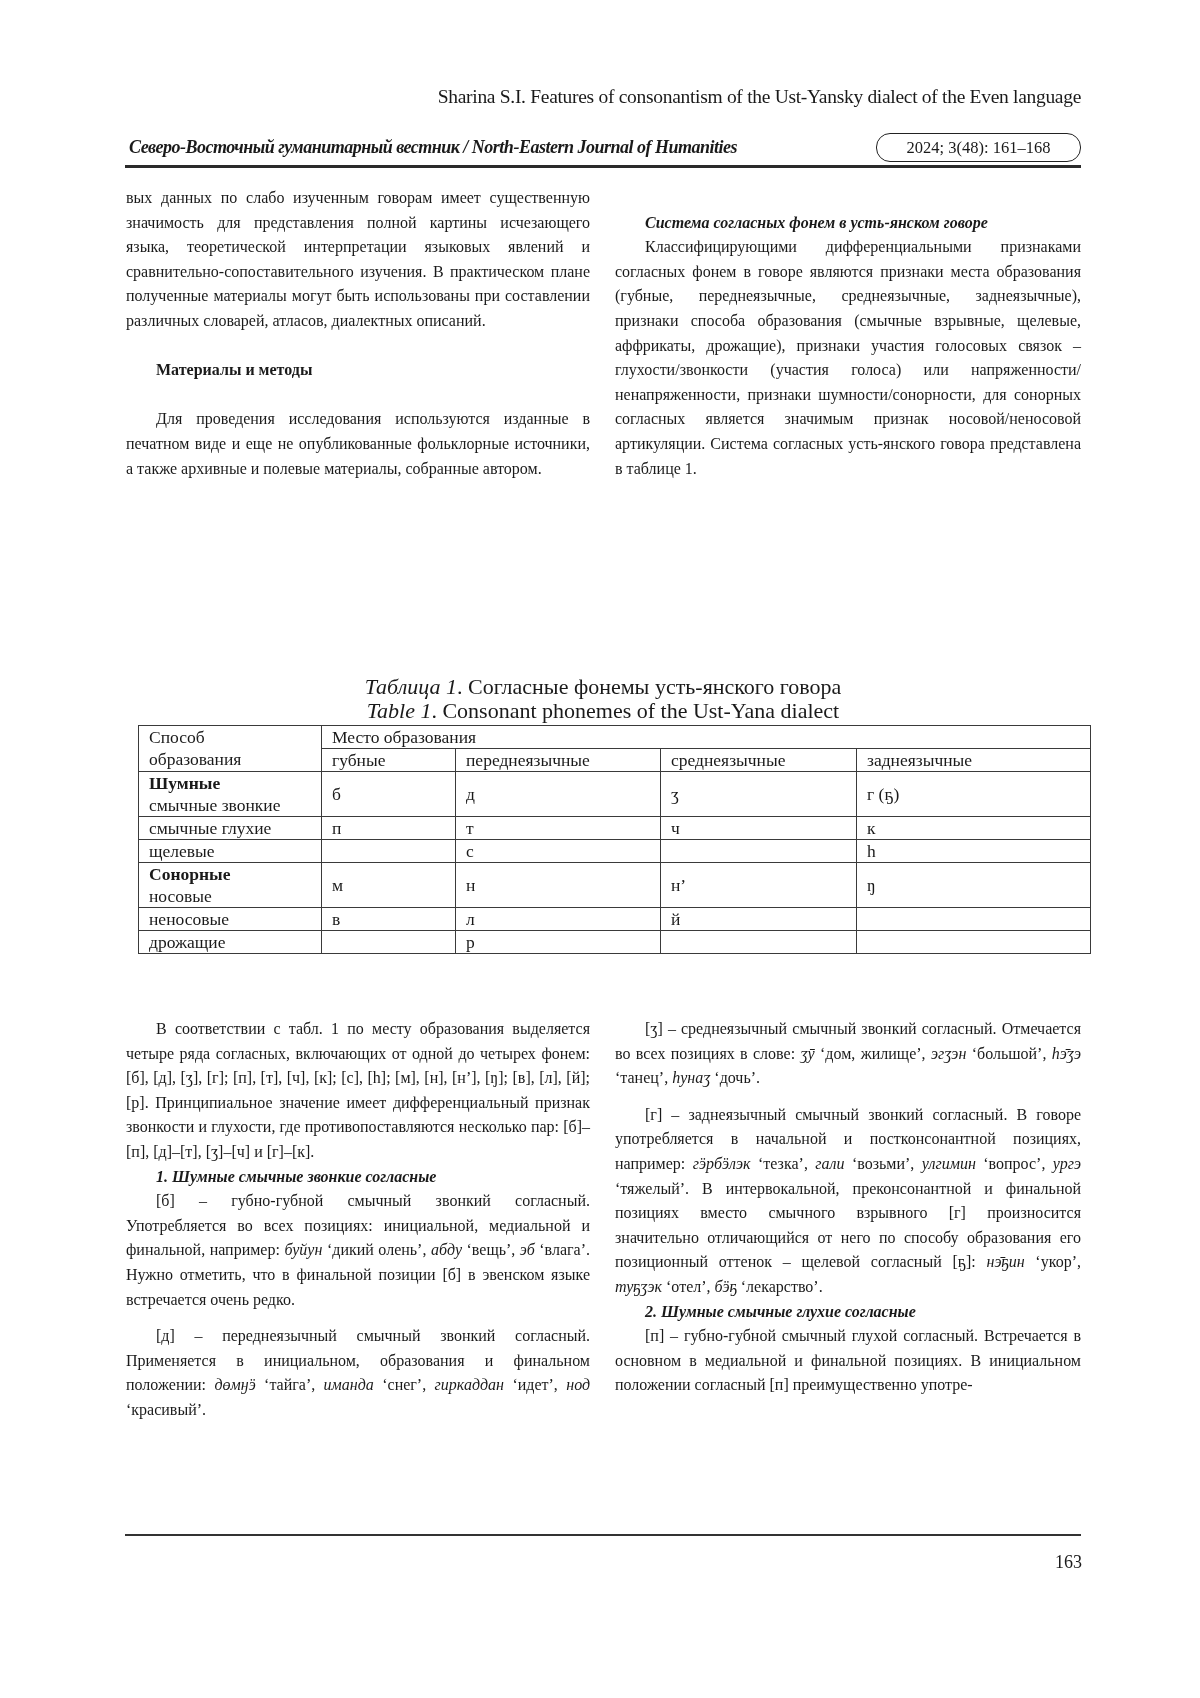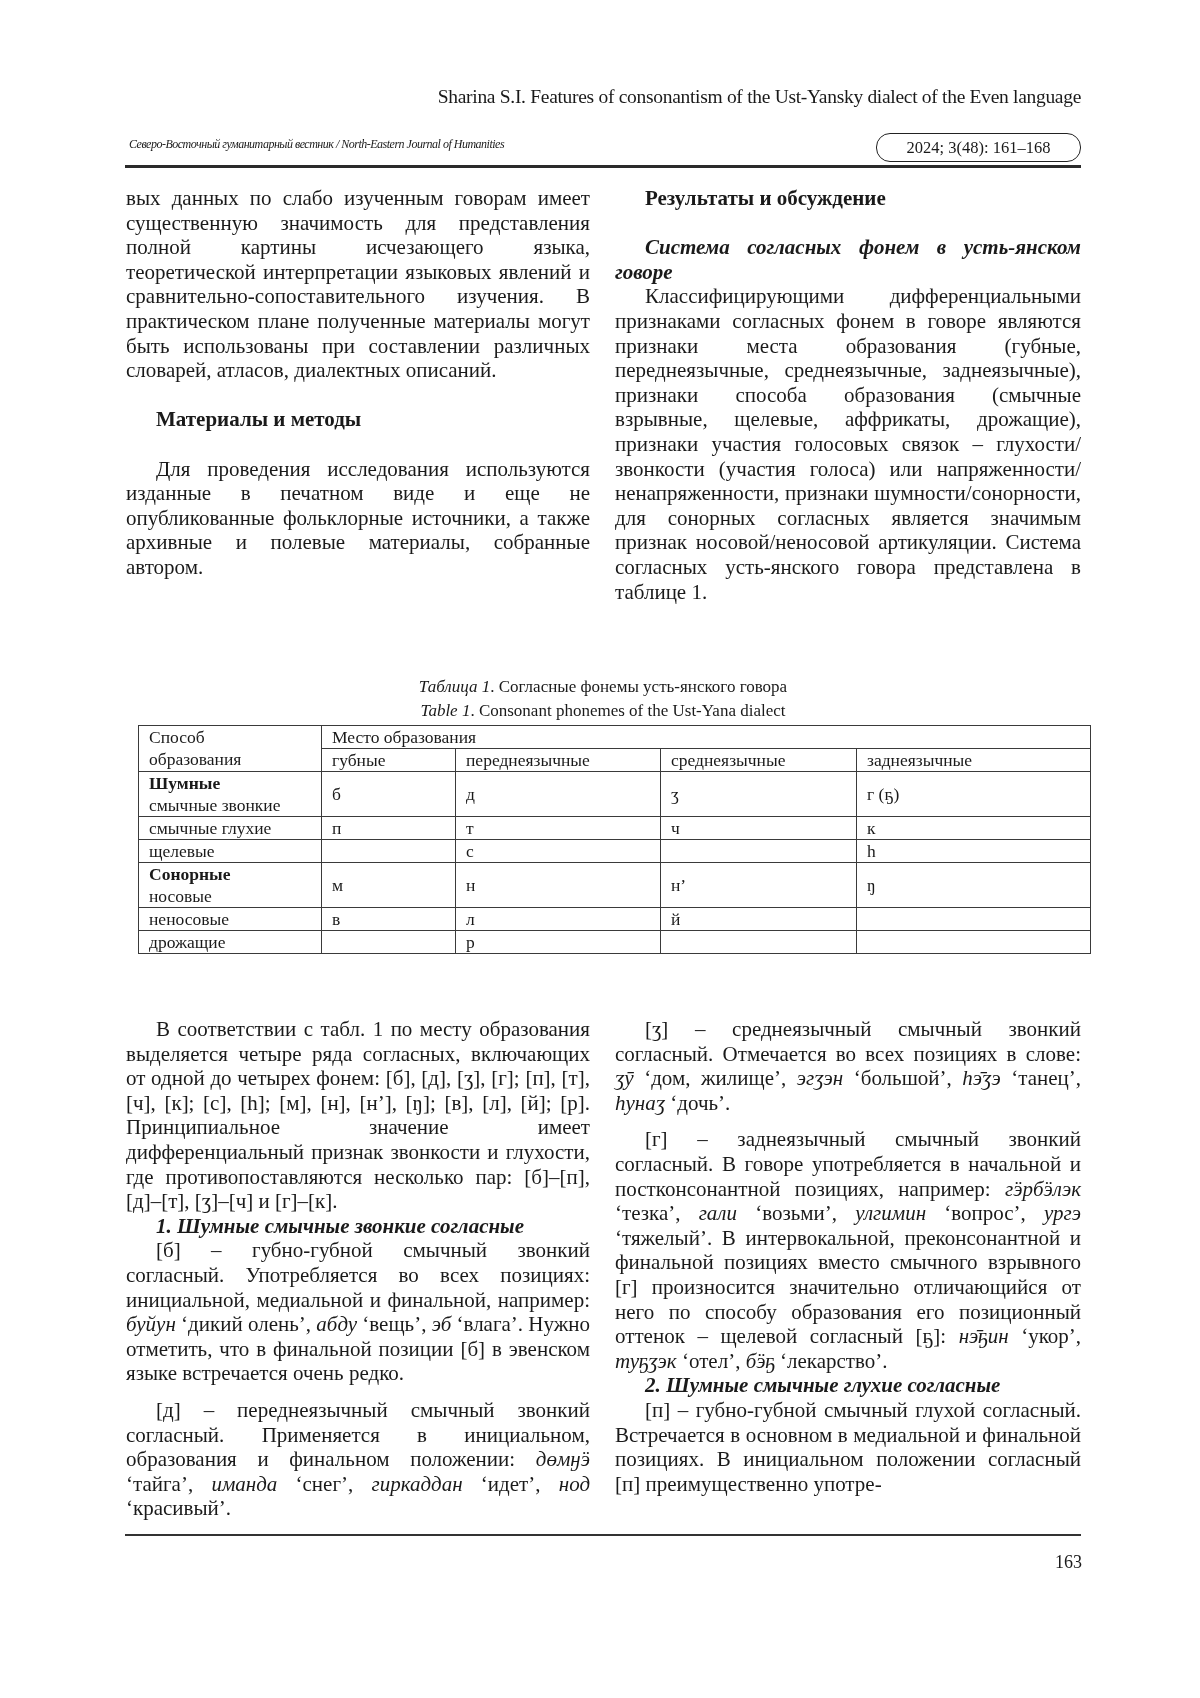--- a/index.html
+++ b/index.html
@@ -1,34 +1,34 @@
 <!DOCTYPE html>
 <html><head>
 <meta charset="utf-8">
 <style>
   html, body { margin: 0; padding: 0; background: #ffffff; }
   body { width: 1200px; height: 1698px; position: relative; overflow: hidden;
          font-family: "Liberation Serif", "DejaVu Serif", serif; color: #1a1a1a; }
   .abs { position: absolute; }
   .running-title { top: 86px; right: 119px; font-size: 19.5px; letter-spacing: -0.3px; white-space: nowrap; }
   .journal-row { top: 133px; left: 125px; width: 956px; height: 30px; }
-  .journal-name { position: absolute; left: 4px; top: 4px; font-size: 12px; font-weight: normal; font-style: italic; letter-spacing: -0.5px; white-space: nowrap; }
+  .journal-name { position: absolute; left: 4px; top: 4px; font-size: 18px; font-weight: bold; font-style: italic; letter-spacing: -0.5px; white-space: nowrap; }
   .issue-badge { position: absolute; right: 0; top: 0; width: 203px; height: 27px; border: 1.3px solid #222; border-radius: 14px;
                  font-size: 16.5px; text-align: center; line-height: 27px; white-space: nowrap; }
   .top-rule { top: 165px; left: 125px; width: 956px; height: 3px; background: #2a2a2a; }
-  .col { font-size: 21px; line-height: 24.6px; text-align: justify; }
+  .col { font-size: 16px; line-height: 24.6px; text-align: justify; }
   .col p { margin: 0; text-indent: 30px; }
   .col p.noindent { text-indent: 0; }
   .col-left { top: 186px; left: 126px; width: 464px; }
   .col-right { top: 186px; left: 615px; width: 466px; }
   .heading { font-weight: bold; text-indent: 30px; margin: 0; }
   .subheading { font-weight: bold; font-style: italic; margin: 0; text-indent: 30px; font-family: Liberation Serif, serif; }
   .gap { height: 24.6px; }
   .gap-half { height: 12px; }
-  .caption { left: 125px; width: 956px; text-align: center; font-size: 17px; line-height: 24px; }
+  .caption { left: 125px; width: 956px; text-align: center; font-size: 22px; line-height: 24px; }
   .caption-1 { top: 675px; }
   .caption-2 { top: 699px; }
   table.phon { position: absolute; top: 725px; left: 138px; width: 953px; border-collapse: collapse;
                font-size: 17.5px; line-height: 22px; }
   table.phon td { border: 1.3px solid #3a3a3a; padding: 0 10px; vertical-align: middle; }
   table.phon td.c { text-align: left; }
   table.phon .b { font-weight: bold; }
   .mid-block { top: 1017px; }
   .footer-rule { top: 1534px; left: 125px; width: 956px; height: 2px; background: #333; }
   .page-number { top: 1552px; right: 118px; font-size: 18px; }
@@ -47,21 +47,20 @@
 
 <div class="abs col col-left">
   <p class="noindent">вых данных по слабо изученным говорам имеет существенную значимость для представления полной картины исчезающего языка, теоретической интерпретации языковых явлений и сравнительно-сопоставительного изучения. В практическом плане полученные материалы могут быть использованы при составлении различных словарей, атласов, диалектных описаний.</p>
   <div class="gap"></div>
   <p class="heading">Материалы и методы</p>
   <div class="gap"></div>
   <p>Для проведения исследования используются изданные в печатном виде и еще не опубликованные фольклорные источники, а также архивные и полевые материалы, собранные автором.</p>
 </div>
 
 <div class="abs col col-right">
-  <p class="heading">Результаты и обсуждение</p>
   <div class="gap"></div>
   <p class="subheading">Система согласных фонем в усть-янском говоре</p>
   <p>Классифицирующими дифференциальными признаками согласных фонем в говоре являются признаки места образования (губные, переднеязычные, среднеязычные, заднеязычные), признаки способа образования (смычные взрывные, щелевые, аффрикаты, дрожащие), признаки участия голосовых связок – глухости/звонкости (участия голоса) или напряженности/ненапряженности, признаки шумности/сонорности, для сонорных согласных является значимым признак носовой/неносовой артикуляции. Система согласных усть-янского говора представлена в таблице 1.</p>
 </div>
 
 <div class="abs caption caption-1"><em>Таблица 1</em><span>. Согласные фонемы усть-янского говора</span></div>
 <div class="abs caption caption-2"><em>Table 1</em><span>. Consonant phonemes of the Ust-Yana dialect</span></div>
 
 <table class="phon">
   <colgroup>

